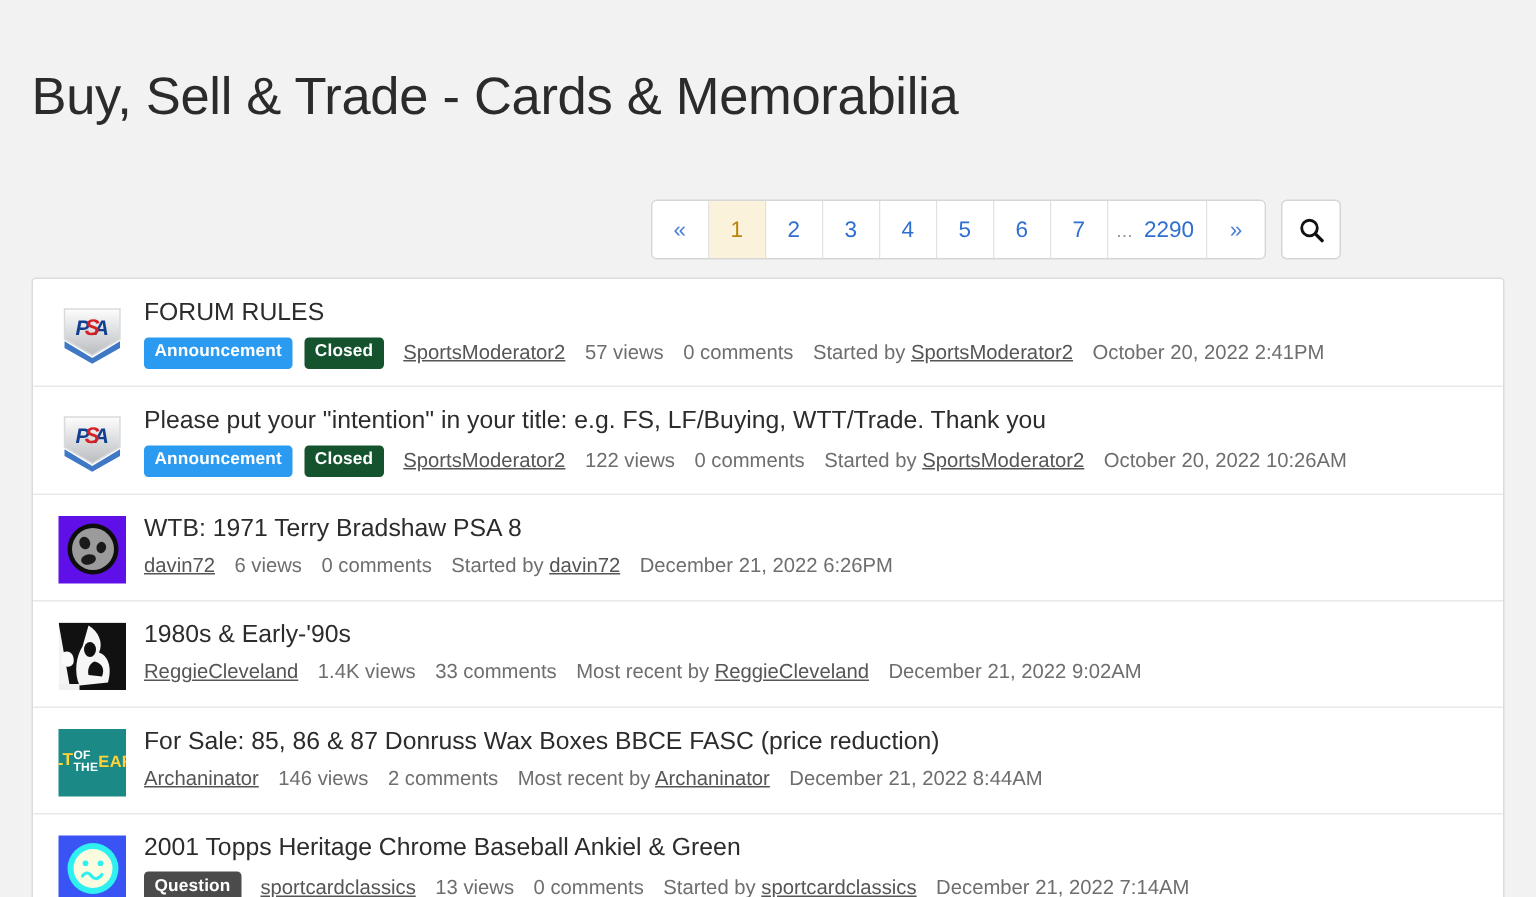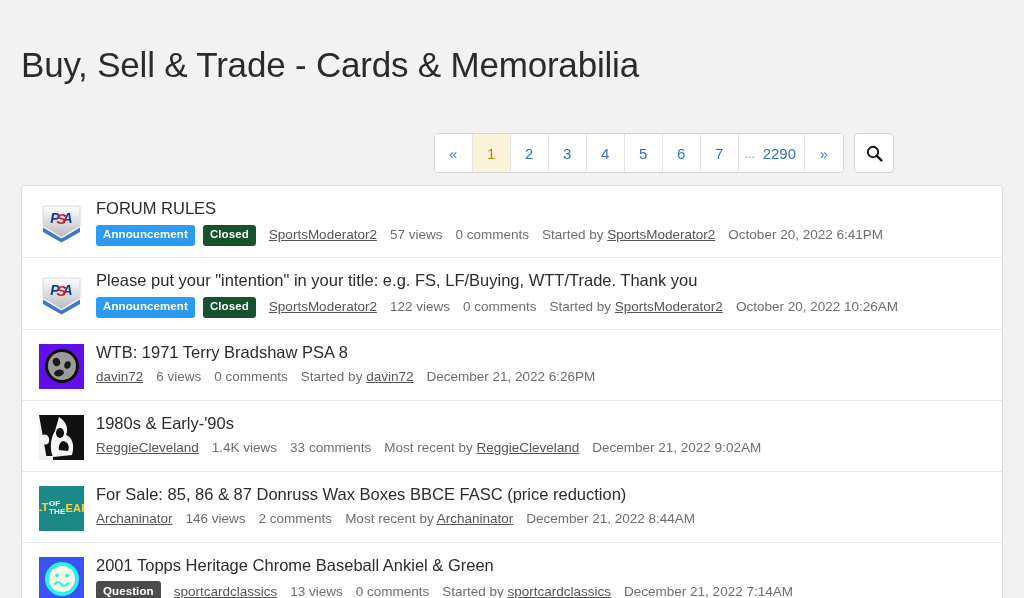--- a/index.html
+++ b/index.html
@@ -172,21 +172,21 @@
         <div class="title">FORUM RULES</div>
         <div class="meta">
           <div class="badge-group">
             <span class="badge announcement">Announcement</span>
             <span class="badge closed">Closed</span>
           </div>
           <span class="author">SportsModerator2</span>
           <span class="plain">57 views</span>
           <span class="plain">0 comments</span>
           <span class="plain"><span>Started by</span> <span class="author">SportsModerator2</span></span>
-          <span class="plain">October 20, 2022 6:41PM</span>
+          <span class="plain">October 20, 2022 2:41PM</span>
         </div>
       </div>
     </div>
 
     <div class="row">
       <div class="avatar psa">
         <svg width="45" height="45" viewBox="0 0 45 45">
           <path d="M4 6 H41 V26 L22.5 37 L4 26 Z" fill="url(#g1)" stroke="#d9dadc" stroke-width="1"></path>
           <path d="M4 27.5 L22.5 38.6 L41 27.5 V32 L22.5 42.5 L4 32 Z" fill="#3f78c4"></path>
           <text x="22.5" y="23" font-family="Liberation Sans, sans-serif" font-size="14" font-weight="bold" fill="#123f8f" text-anchor="middle" font-style="italic">P A</text>

